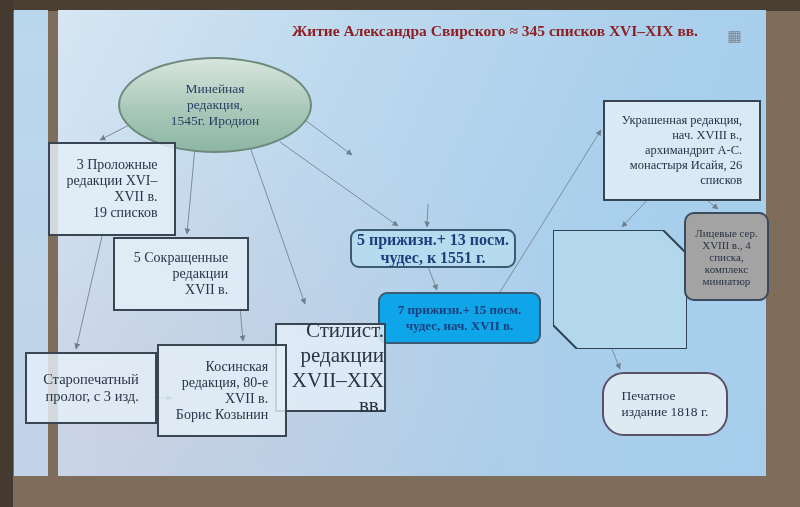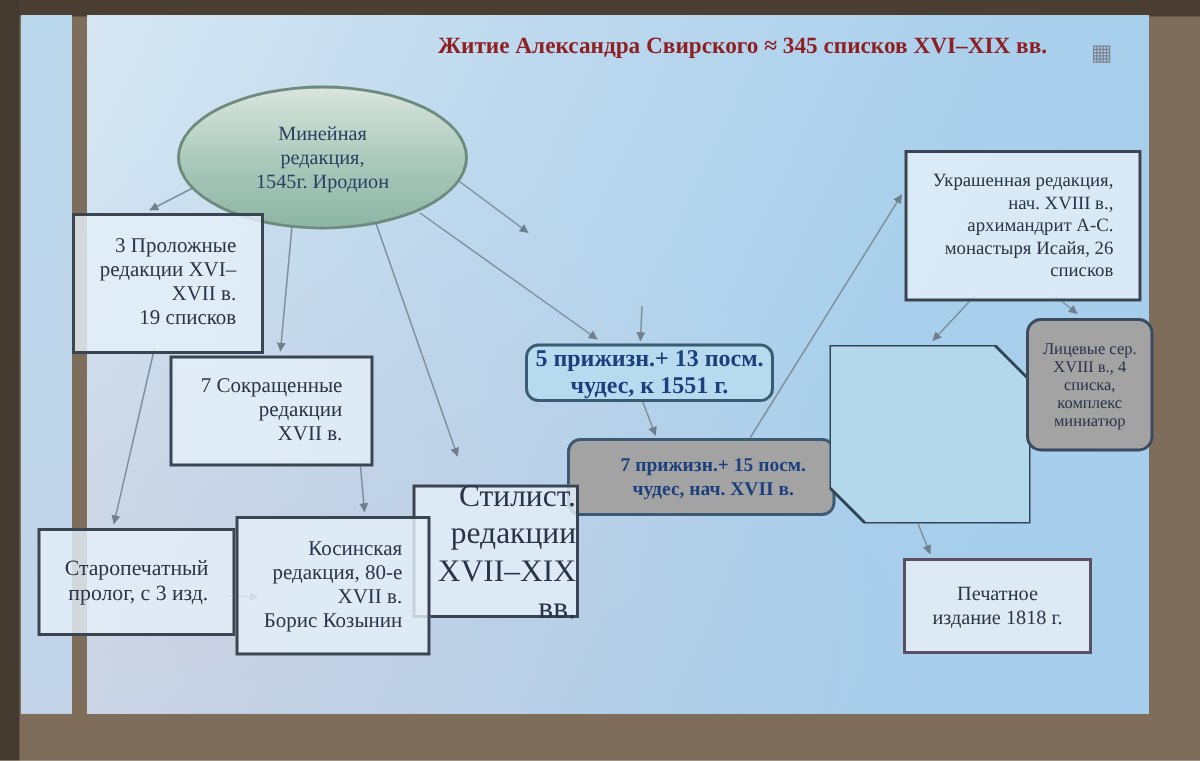--- a/index.html
+++ b/index.html
@@ -24,33 +24,33 @@
   #grid-icon{position:absolute;left:727px;top:29px;width:15px;height:15px;
         color:#7d838f;font-size:15px;line-height:15px;text-align:center;}
   #ellipse{position:absolute;left:118px;top:57px;width:190px;height:92px;border-radius:50%;
         background:linear-gradient(180deg,#d8e5dc 0%,#a9c8ba 55%,#8db6a5 100%);
         border:2px solid #6d8a7d;display:flex;align-items:center;justify-content:center;
         text-align:center;font-size:13.5px;color:#2a3f61;}
   #prolozhnye{left:48px;top:142px;width:124px;height:90px;font-size:14px;}
   #sokrashchennye{left:113px;top:237px;width:132px;height:70px;font-size:14px;}
   #chudes-1549{left:322px;top:158px;width:158px;height:46px;font-size:13px;}
   #chudes-1551{left:318px;top:229px;width:162px;height:35px;font-size:16px;margin-left:32px;}
-  #chudes-xvii{left:378px;top:292px;width:159px;height:48px;font-size:13px;background:#a3a3a3;padding-left:16px;}
+  #chudes-xvii{left:378px;top:292px;width:159px;height:48px;font-size:13px;background:#0ea5e9;}
   #ukrashennaya{left:603px;top:100px;width:154px;height:97px;font-size:12.5px;}
   #litsevye{left:684px;top:212px;width:81px;height:85px;font-size:11px;
         background:#a3a3a3;border:2px solid #3b4a5e;border-radius:10px;}
   #spiski22-shape{position:absolute;left:553px;top:230px;width:134px;height:119px;}
   #spiski22{left:565px;top:239px;width:114px;font-size:12.5px;line-height:1.5;
         text-align:left;color:#22395f;}
   #stilist{left:275px;top:307px;width:107px;height:85px;font-size:21px;margin-top:16px;}
   #staropechatny{left:25px;top:352px;width:128px;height:68px;font-size:14.5px;}
   #kosinskaya{left:157px;top:344px;width:126px;height:89px;font-size:14px;}
   #pechatnoe{left:602px;top:372px;width:122px;height:60px;font-size:13.5px;
-        background:#dde9f3;border:2px solid #5d4f63;border-radius:0;
-        display:flex;align-items:center;justify-content:center;text-align:center;}
+        background:#dde9f3;border:2px solid #5d4f63;border-radius:22px;
+        display:flex;align-items:center;justify-content:center;}
   #connectors{position:absolute;left:0;top:0;width:800px;height:507px;}
   #connectors line{stroke:#7d8d9a;stroke-width:1;}
 </style>
 </head>
 <body>
 
 <div id="page">
   <div id="top-strip"></div>
   <div id="left-strip"></div>
   <div id="screen-sliver"></div>
@@ -82,21 +82,21 @@
   <div id="grid-icon">▦</div>
 
   <div id="ellipse" class="node">Минейная
 редакция,
 1545г. Иродион</div>
 
   <div id="prolozhnye" class="node cbox">3 Проложные
 редакции XVI–
 XVII в.
 19 списков</div>
-  <div id="sokrashchennye" class="node cbox">7 Сокращенные
+  <div id="sokrashchennye" class="node cbox">5 Сокращенные
 редакции
 XVII в.</div>
 
   <div id="chudes-1551" class="node bluebox">5 прижизн.+ 13 посм.
 чудес, к 1551 г.</div>
   <div id="chudes-xvii" class="node bluebox">7 прижизн.+ 15 посм.
 чудес, нач. XVII в.</div>
 
   <div id="ukrashennaya" class="node cbox">Украшенная редакция,
 нач. XVIII в.,

